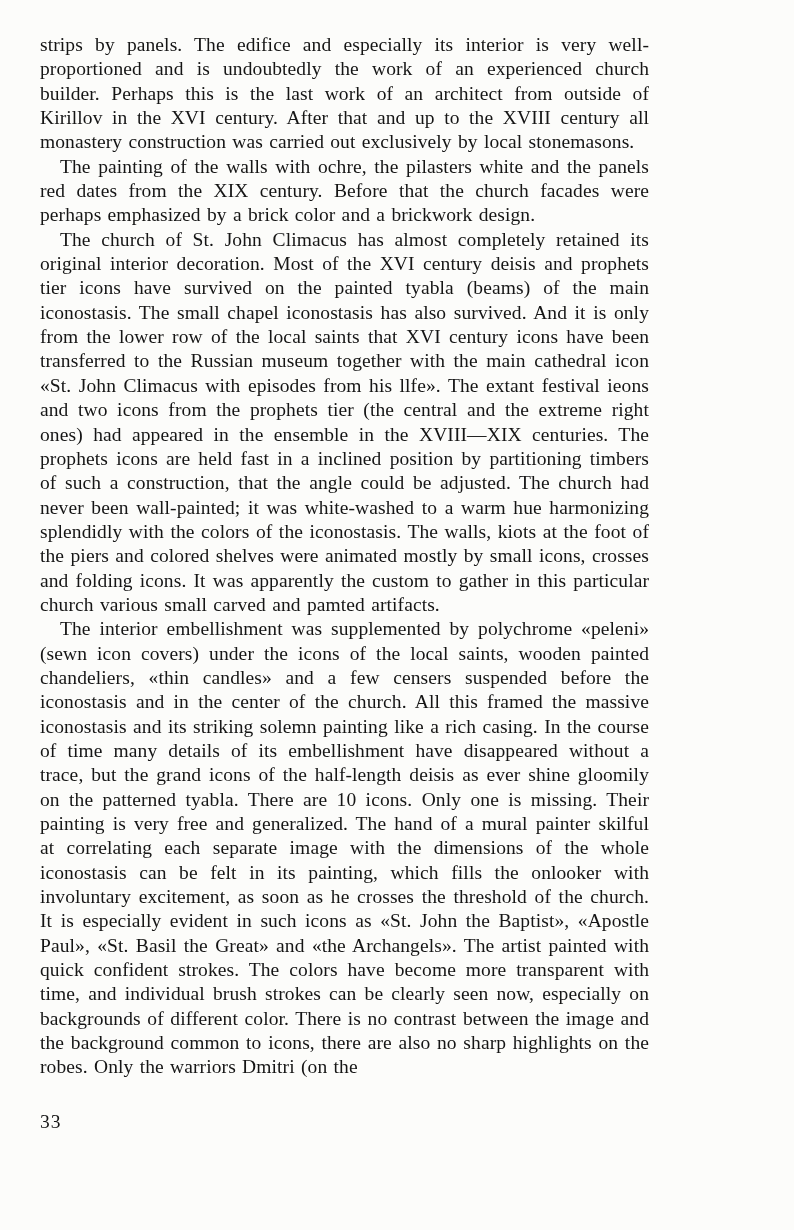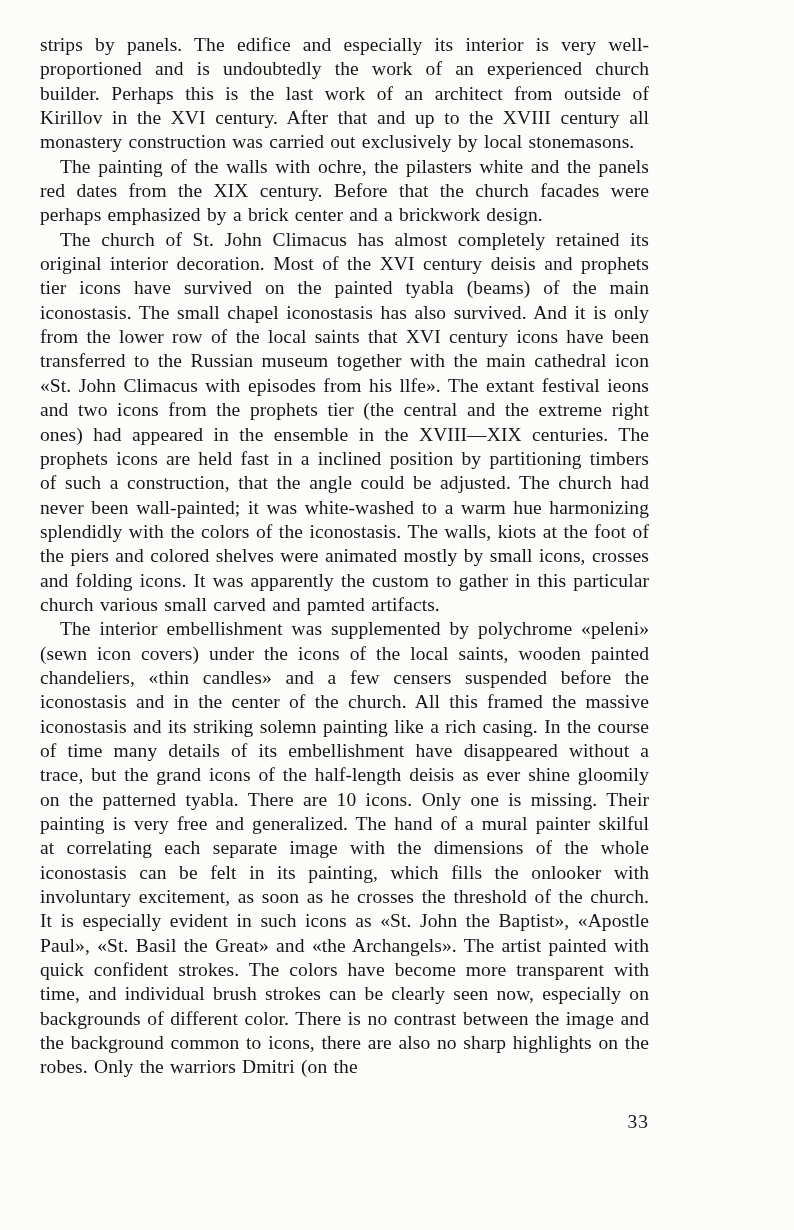--- a/index.html
+++ b/index.html
@@ -28,36 +28,36 @@
     line-height: 24.35px;
     text-align: justify;
     word-spacing: 1.3px;
     letter-spacing: 0.1px;
   }
   .page-text p.indented {
     text-indent: 20px;
   }
   .page-footer {
     margin-top: 30px;
-    text-align: right;
+    text-align: left;
   }
   .page-number {
     display: inline-block;
     font-size: 19.5px;
     line-height: 24px;
     letter-spacing: 1px;
     color: #151515;
   }
 </style>
 </head>
 <body>
 
 <div class="book-page">
   <div class="page-text">
     <p>strips by panels. The edifice and especially its interior is very well-proportioned and is undoubtedly the work of an experienced church builder. Perhaps this is the last work of an architect from outside of Kirillov in the XVI century. After that and up to the XVIII century all monastery construction was carried out exclusively by local stonemasons.</p>
-    <p class="indented">The painting of the walls with ochre, the pilasters white and the panels red dates from the XIX century. Before that the church facades were perhaps emphasized by a brick center and a brickwork design.</p>
+    <p class="indented">The painting of the walls with ochre, the pilasters white and the panels red dates from the XIX century. Before that the church facades were perhaps emphasized by a brick color and a brickwork design.</p>
     <p class="indented">The church of St. John Climacus has almost completely retained its original interior decoration. Most of the XVI century deisis and prophets tier icons have survived on the painted tyabla (beams) of the main iconostasis. The small chapel iconostasis has also survived. And it is only from the lower row of the local saints that XVI century icons have been transferred to the Russian museum together with the main cathedral icon «St. John Climacus with episodes from his llfe». The extant festival ieons and two icons from the prophets tier (the central and the extreme right ones) had appeared in the ensemble in the XVIII—XIX centuries. The prophets icons are held fast in a inclined position by partitioning timbers of such a construction, that the angle could be adjusted. The church had never been wall-painted; it was white-washed to a warm hue harmonizing splendidly with the colors of the iconostasis. The walls, kiots at the foot of the piers and colored shelves were animated mostly by small icons, crosses and folding icons. It was apparently the custom to gather in this particular church various small  carved and pamted artifacts.</p>
     <p class="indented">The interior embellishment was supplemented by polychrome «peleni» (sewn icon covers) under the icons of the local saints, wooden painted chandeliers, «thin candles» and a few censers suspended before the iconostasis and in the center of the church. All this framed the massive iconostasis and its striking solemn painting like a rich casing. In the course of time many details of its embellishment have disappeared without a trace, but the grand icons of the half-length deisis as ever shine gloomily on the patterned tyabla. There are 10 icons. Only one is missing. Their painting is very free and generalized. The hand of a mural painter skilful at correlating each separate image with the dimensions of the whole iconostasis can be felt in its painting, which fills the onlooker with involuntary excitement, as soon as he crosses the threshold of the church. It is especially evident in such icons as «St. John the Baptist», «Apostle Paul», «St. Basil the Great» and «the Archangels». The artist painted with quick confident strokes. The colors have become more transparent with time, and individual brush strokes can be clearly seen now, especially on backgrounds of different color. There is no contrast between the image and the background common to icons, there are also no sharp highlights on the robes. Only the warriors Dmitri (on the</p>
   </div>
   <div class="page-footer">
     <span class="page-number">33</span>
   </div>
 </div>
 
 </body></html>

